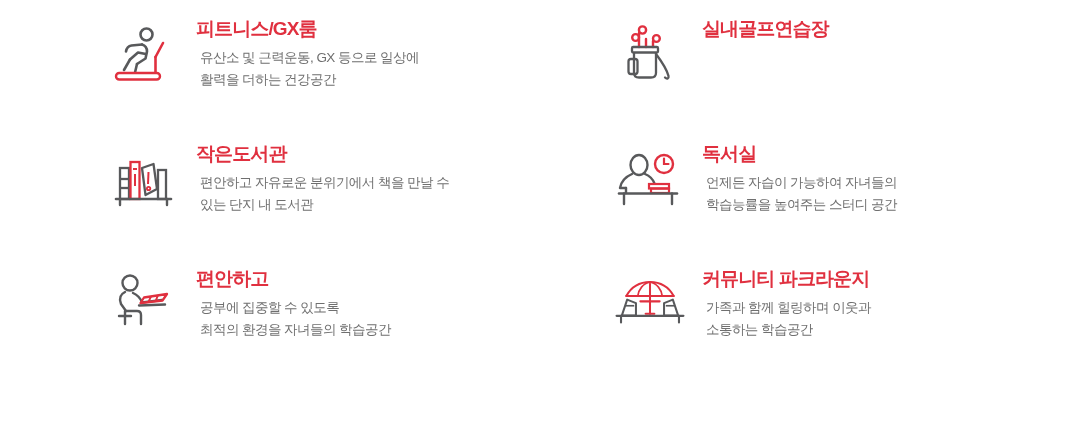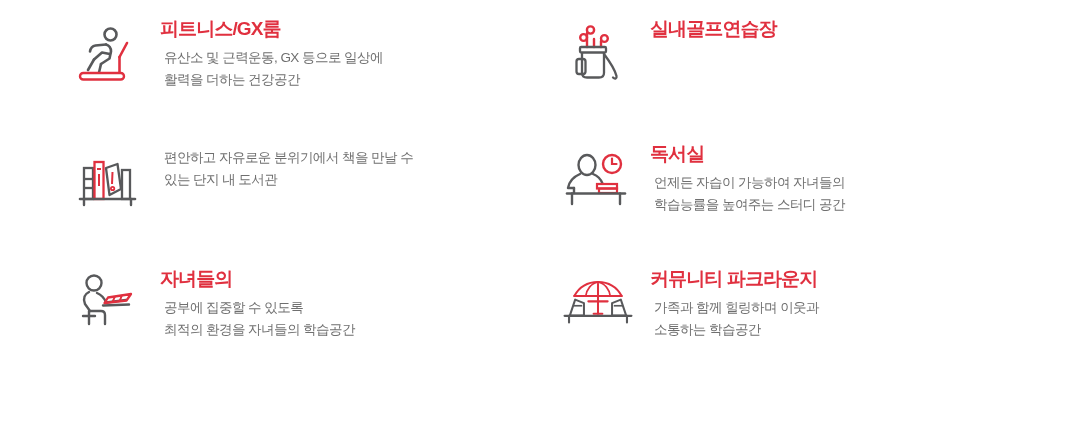--- a/index.html
+++ b/index.html
@@ -25,22 +25,22 @@
 
   .feature-grid {
     position: absolute;
     left: 0;
     top: 0;
     width: 1072px;
     height: 372px;
     display: grid;
     grid-template-columns: 490px 490px;
     grid-template-rows: 125px 125px 122px;
-    column-gap: 0px;
-    padding-left: 72px;
+    column-gap: 16px;
+    padding-left: 108px;
     padding-top: 16px;
     box-sizing: border-box;
   }
 
   .feature {
     display: flex;
     align-items: flex-start;
     gap: 16px;
   }
 
@@ -154,20 +154,21 @@
           <path d="M30 20 L41.5 16 L45 41 L33.5 47 Z" stroke="#58595b" stroke-width="2.3" fill="none" stroke-linejoin="round"></path>
           <path d="M36.5 24 L36 36" stroke="#e0303f" stroke-width="2"></path>
           <circle cx="36.6" cy="40.5" r="1.7" stroke="#e0303f" stroke-width="1.8" fill="none"></circle>
           <rect x="46" y="22" width="8" height="29" stroke="#58595b" stroke-width="2.3" fill="none"></rect>
           <path d="M4 51 L59 51" stroke="#58595b" stroke-width="2.6" stroke-linecap="round"></path>
           <path d="M8 51 L8 57" stroke="#58595b" stroke-width="2.4" stroke-linecap="round"></path>
           <path d="M55 51 L55 57" stroke="#58595b" stroke-width="2.4" stroke-linecap="round"></path>
         </svg>
       </div>
       <div class="feature-text">
+        <p class="feature-title">작은도서관</p>
         <p class="feature-desc">편안하고 자유로운 분위기에서 책을 만날 수
 있는 단지 내 도서관</p>
       </div>
     </div>
 
     <div class="feature">
       <div class="feature-icon">
         <svg width="68" height="60" viewBox="0 0 68 60" fill="none">
           <ellipse cx="23" cy="16" rx="8.5" ry="10" stroke="#58595b" stroke-width="2.4" fill="none"></ellipse>
           <path d="M16 25 C9 28 5 33 4 39 L10 39" stroke="#58595b" stroke-width="2.4" fill="none" stroke-linecap="round" stroke-linejoin="round"></path>
@@ -199,21 +200,21 @@
           <path d="M12 39 L12 52" stroke="#58595b" stroke-width="2.4" stroke-linecap="round"></path>
           <path d="M6 44 L18 44" stroke="#58595b" stroke-width="2.4" stroke-linecap="round"></path>
           <path d="M29 30.5 L49 28" stroke="#58595b" stroke-width="2.4" stroke-linecap="round"></path>
           <path d="M26 33.5 L52 32.5" stroke="#58595b" stroke-width="2.4" stroke-linecap="round"></path>
           <path d="M31 25.5 L54 22 L49.5 28.5 L27.5 31 Z" stroke="#e0303f" stroke-width="2.3" fill="none" stroke-linejoin="round"></path>
           <path d="M38 24.3 L35.5 30" stroke="#e0303f" stroke-width="1.9"></path>
           <path d="M45 23.2 L42.5 29.4" stroke="#e0303f" stroke-width="1.9"></path>
         </svg>
       </div>
       <div class="feature-text">
-        <p class="feature-title">자녀들의</p>
+        <p class="feature-title">편안하고</p>
         <p class="feature-desc">공부에 집중할 수 있도록
 최적의 환경을 자녀들의 학습공간</p>
       </div>
     </div>
 
     <div class="feature">
       <div class="feature-icon">
         <svg width="82" height="58" viewBox="0 0 82 58" fill="none">
           <path d="M41 6 L41 40" stroke="#e0303f" stroke-width="2.3" stroke-linecap="round"></path>
           <path d="M14 20 C20 9 30 4 41 4 C52 4 62 9 68 20 Z" stroke="#e0303f" stroke-width="2.3" fill="none" stroke-linejoin="round"></path>

